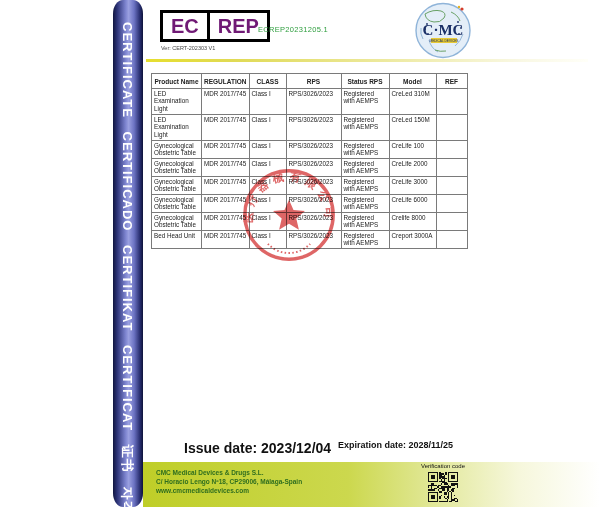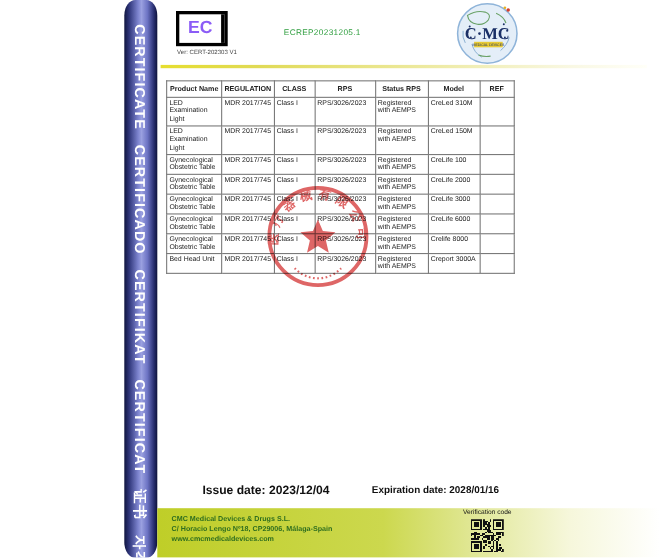--- a/index.html
+++ b/index.html
@@ -8,21 +8,21 @@
 
   
   .ribbon{position:absolute;left:113px;top:0;width:30px;height:507px;
     background:linear-gradient(90deg,#10153f 0%,#2d3478 14%,#7d84cf 42%,#9aa0e0 52%,#6d74c4 70%,#272d6e 90%,#0e123a 100%);
     border-radius:10px/14px;}
   .ribbon-text{position:absolute;left:136px;top:22px;transform:rotate(90deg);transform-origin:top left;
     white-space:nowrap;color:#ffffff;font-weight:bold;font-size:13px;letter-spacing:1px;word-spacing:9px;}
 
   
   .ecrep{position:absolute;left:160px;top:10px;display:flex;border:3px solid #000;background:#fff;}
-  .ecrep .cell{padding:3px 8px;font-size:16px;font-weight:bold;color:#8b5cf6;line-height:20px;}
+  .ecrep .cell{padding:3px 8px;font-size:20px;font-weight:bold;color:#701a75;line-height:20px;}
   .ecrep .cell.first{border-right:3px solid #000;}
   .ver-note{position:absolute;left:161px;top:45px;font-size:5.5px;color:#444;}
   .cert-title{position:absolute;left:257px;top:7px;font-size:16px;font-weight:bold;color:#1f3864;letter-spacing:0.5px;}
   .cert-no{position:absolute;left:258px;top:25px;font-size:7.5px;font-weight:normal;color:#2f9e3f;letter-spacing:0.3px;}
   .logo{position:absolute;left:411px;top:2px;width:64px;height:57px;}
   .head-rule{position:absolute;left:146px;top:59px;width:442px;height:3px;
     background:linear-gradient(90deg,#e6de2e 0%,#e0da55 20%,#efecac 60%,#f9f8e4 85%,#fffff8 100%);}
 
   
   table.products{position:absolute;left:151px;top:73px;border-collapse:collapse;table-layout:fixed;
@@ -31,40 +31,41 @@
   table.products th{font-size:6.5px;font-weight:bold;text-align:center;vertical-align:middle;height:12px;}
   table.products td{text-align:left;vertical-align:top;line-height:7.4px;}
   table.products tbody tr:nth-child(1) td,
   table.products tbody tr:nth-child(2) td{height:23px;}
   table.products tbody tr td{height:15px;}
 
   
   .stamp{position:absolute;left:241px;top:167px;width:96px;height:96px;opacity:0.85;mix-blend-mode:multiply;}
 
   
-  .issue-date{position:absolute;left:160px;top:440px;font-size:11px;font-weight:bold;color:#111;padding-left:24px;}
+  .issue-date{position:absolute;left:160px;top:440px;font-size:14px;font-weight:bold;color:#111;padding-left:24px;}
   .expiry-date{position:absolute;left:338px;top:440px;font-size:9px;font-weight:bold;color:#111;}
 
   
   .footer-bar{position:absolute;left:143px;top:462px;width:457px;height:45px;
     background:linear-gradient(90deg,#bfce28 0%,#ccd84e 45%,#e3e99e 65%,#f6f7db 82%,#ffffff 100%);}
   .footer-lines{position:absolute;left:156px;top:468px;font-size:6.5px;font-weight:bold;color:#2f6e1f;line-height:9px;}
   .verif-label{position:absolute;left:408px;top:463px;width:70px;text-align:center;font-size:6px;color:#111;}
   .qr{position:absolute;left:428px;top:472px;width:30px;height:30px;}
 </style>
 </head>
 <body>
 
 <div class="page">
 
   <div class="ribbon"></div>
   <div class="ribbon-text">CERTIFICATE CERTIFICADO CERTIFIKAT CERTIFICAT 证书 자격증</div>
 
   <div class="ecrep">
     <div class="cell first">EC</div>
+    <div class="cell">REP</div>
   </div>
   <div class="ver-note">Ver: CERT-202303 V1</div>
   <div class="cert-no">ECREP20231205.1</div>
 
   <svg class="logo" viewBox="0 0 64 57">
     <circle cx="32" cy="28.5" r="27" fill="#e4eef8" stroke="#8fb4d9" stroke-width="1.4"></circle>
     <path d="M14 12 q8 -5 16 -3 q6 2 3 7 q-4 5 -10 4 q-8 -1 -9 -8z" fill="none" stroke="#6aa267" stroke-width="1"></path>
     <path d="M18 38 q2 8 9 12 M44 44 q6 -5 8 -12 M10 26 q-1 6 2 11" fill="none" stroke="#7fa8cd" stroke-width="0.8"></path>
     <path d="M40 10 q7 3 9 9 M24 48 q5 2 11 1" fill="none" stroke="#6aa267" stroke-width="1"></path>
     <circle cx="51" cy="7" r="1.6" fill="#d43c2a"></circle>
@@ -186,21 +187,21 @@
     </defs>
     <circle cx="50" cy="50" r="46" fill="none" stroke="#d94b4b" stroke-width="3.6"></circle>
     <polygon fill="#d94b4b" points="50,34 54.7,44.9 66.6,45.9 57.6,53.7 60.3,65.3 50,59.1 39.7,65.3 42.4,53.7 33.4,45.9 45.3,44.9"></polygon>
     <text font-size="11.5" fill="#d94b4b" letter-spacing="5" font-weight="bold">
       <textPath href="#arcTop" startOffset="50%" text-anchor="middle">医疗器械有限公司</textPath>
     </text>
     <path d="M 28,80 A 30,30 0 0 0 72,80" fill="none" stroke="#d94b4b" stroke-width="2" stroke-dasharray="1.6 2.4"></path>
   </svg>
 
   <div class="issue-date">Issue date: 2023/12/04</div>
-  <div class="expiry-date">Expiration date: 2028/01/16</div>
+  <div class="expiry-date">Expiration date: 2028/11/25</div>
 
   <div class="footer-bar"></div>
   <div class="footer-lines">
     <div>CMC Medical Devices &amp; Drugs S.L.</div>
     <div>C/ Horacio Lengo Nº18, CP29006, Málaga-Spain</div>
     <div>www.cmcmedicaldevices.com</div>
   </div>
   <div class="verif-label">Verification code</div>
   <svg class="qr" viewBox="0 0 21 21" shape-rendering="crispEdges">
       <rect x="0" y="0" width="1" height="1" fill="#111"></rect>

